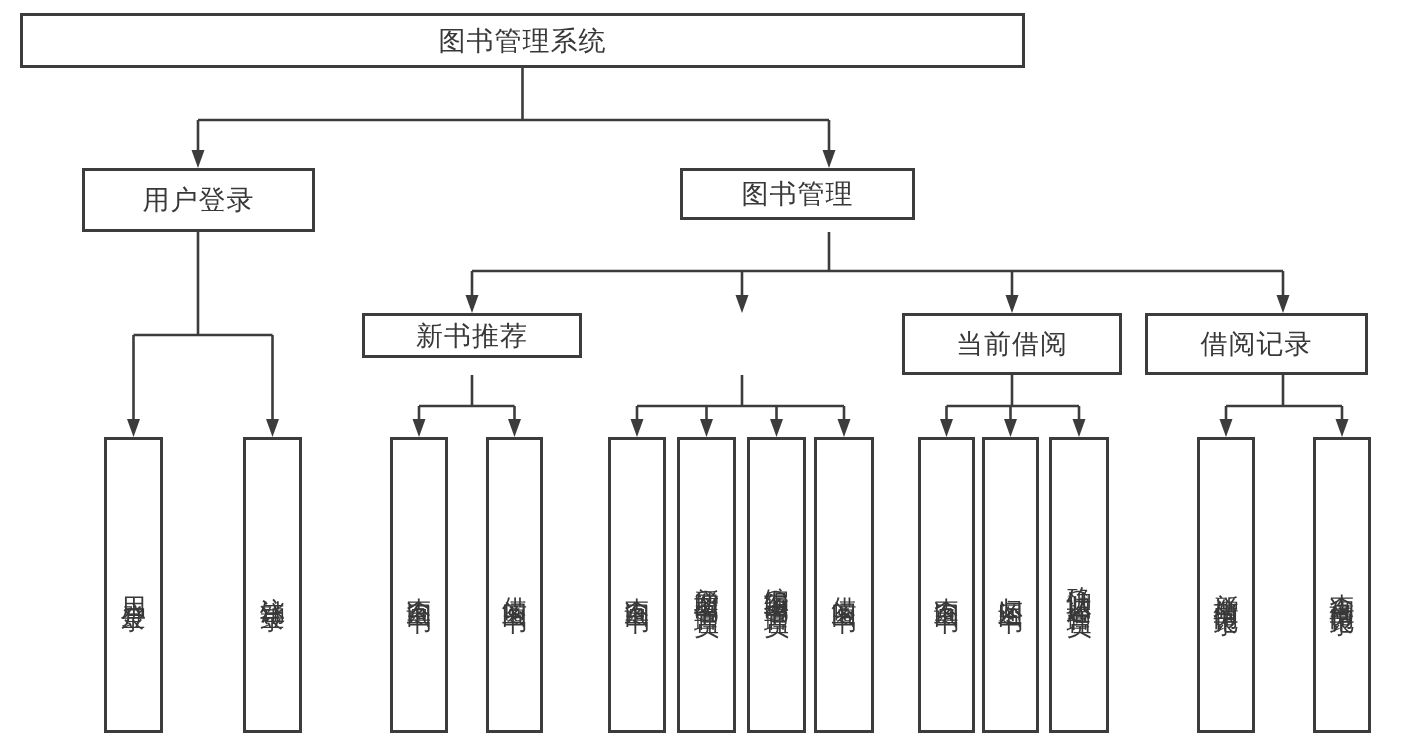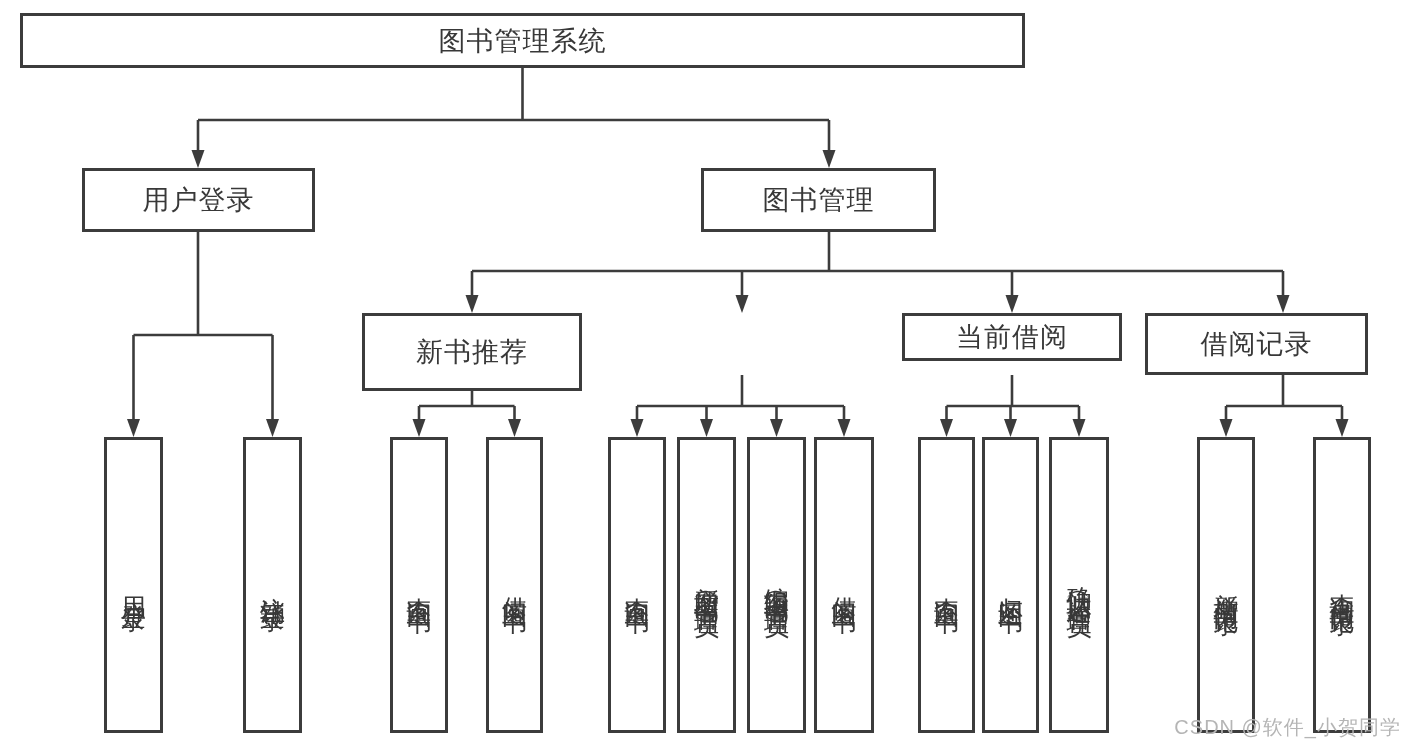--- a/index.html
+++ b/index.html
@@ -97,28 +97,28 @@
       </g>
   </svg>
 
   <div class="node hbox" style="left:20px;top:13px;width:1005px;height:55px">
     <span>图书管理系统</span>
   </div>
 
   <div class="node hbox" style="left:82px;top:168px;width:233px;height:64px">
     <span>用户登录</span>
   </div>
-  <div class="node hbox" style="left:701px;top:168px;width:235px;height:64px">
+  <div class="node hbox" style="left:680px;top:168px;width:235px;height:52px">
     <span>图书管理</span>
   </div>
 
-  <div class="node hbox" style="left:362px;top:313px;width:220px;height:78px">
+  <div class="node hbox" style="left:362px;top:313px;width:220px;height:45px">
     <span>新书推荐</span>
   </div>
-  <div class="node hbox" style="left:902px;top:313px;width:220px;height:48px">
+  <div class="node hbox" style="left:902px;top:313px;width:220px;height:62px">
     <span>当前借阅</span>
   </div>
   <div class="node hbox" style="left:1145px;top:313px;width:223px;height:62px">
     <span>借阅记录</span>
   </div>
 
   <div class="node vbox" style="left:104px;top:437px;width:59px;height:296px">
     <span class="vtext">用户登录</span>
   </div>
   <div class="node vbox" style="left:243px;top:437px;width:59px;height:296px">
@@ -155,14 +155,13 @@
     <span class="vtext">确认归还（管理员）</span>
   </div>
 
   <div class="node vbox" style="left:1197px;top:437px;width:58px;height:296px">
     <span class="vtext">新增借阅记录</span>
   </div>
   <div class="node vbox" style="left:1313px;top:437px;width:58px;height:296px">
     <span class="vtext">查询借阅记录</span>
   </div>
 
-  <div class="watermark">CSDN @软件_小贺同学</div>
 </div>
 
 </body></html>

